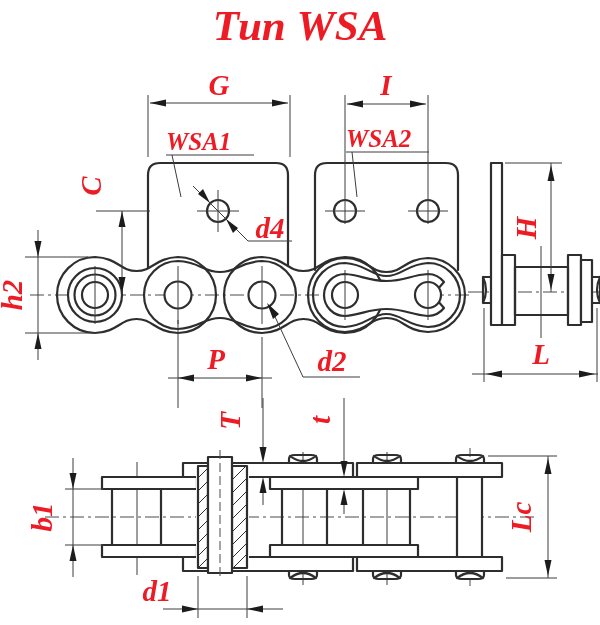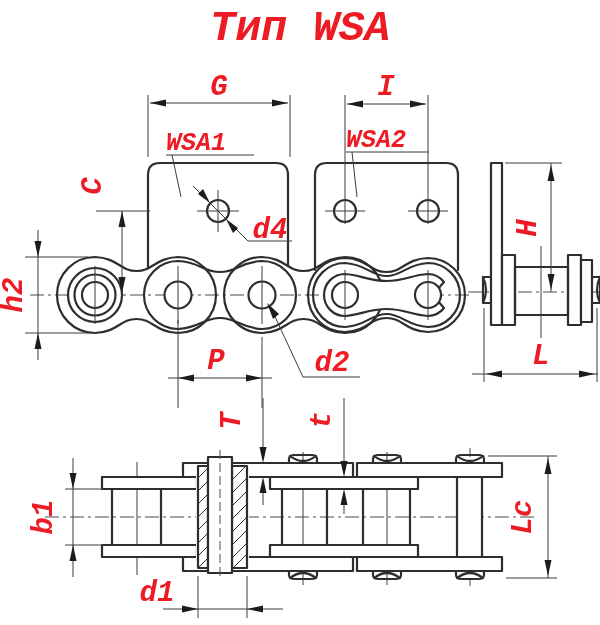--- a/index.html
+++ b/index.html
@@ -1,17 +1,17 @@
 <!DOCTYPE html>
 <html><head>
 <meta charset="utf-8">
 <style>
   html,body{margin:0;padding:0;background:#ffffff;}
   .stage{position:relative;width:600px;height:625px;background:#fff;overflow:hidden;
-         font-family:Liberation Mono, monospace;}
+         font-family:Liberation Serif, serif;}
   svg{display:block}
   .contour{fill:none;stroke:#2e2e2e;stroke-width:2.2;stroke-linejoin:round;stroke-linecap:round;}
   .contourF{fill:#ffffff;stroke:#2e2e2e;stroke-width:2.2;stroke-linejoin:round;}
   .thin{fill:none;stroke:#3c3c3c;stroke-width:1;}
   .cl{fill:none;stroke:#4a4a4a;stroke-width:1;stroke-dasharray:14 4 3 4;}
   .dash{fill:none;stroke:#4a4a4a;stroke-width:1;stroke-dasharray:9 4;}
   .arr{fill:#1c1c1c;stroke:none;}
   .hatch{stroke:#2e2e2e;stroke-width:1;}
   text.red{fill:#ED1C24;font-weight:bold;font-style:italic;}
   .t-title{font-size:43px;}

